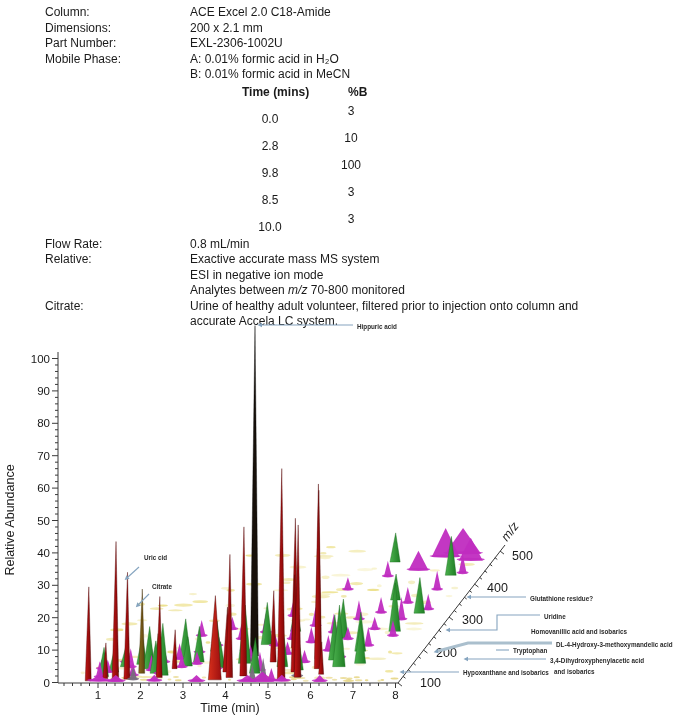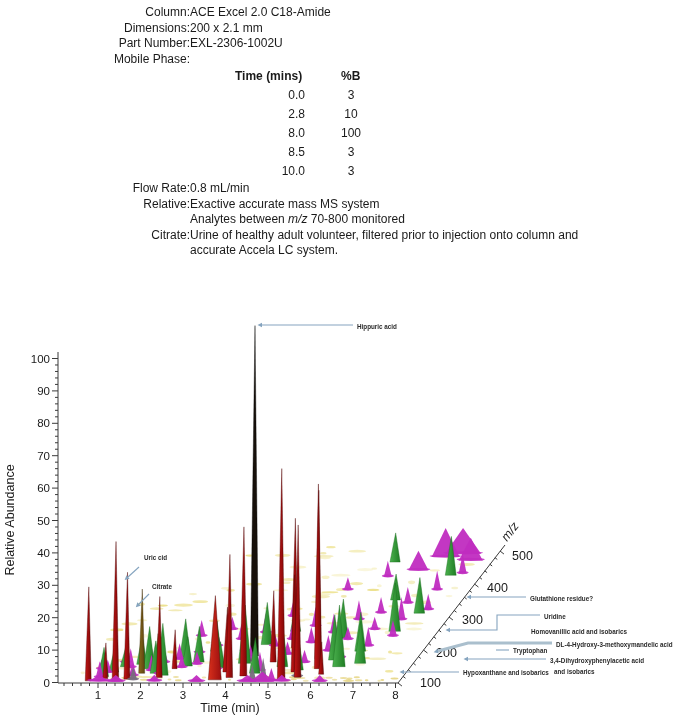--- a/index.html
+++ b/index.html
@@ -1,28 +1,28 @@
 <!DOCTYPE html>
 <html><head>
 <meta charset="utf-8">
 <style>
   html,body{margin:0;padding:0;background:#fff;}
   body{width:686px;height:725px;position:relative;overflow:hidden;
        font-family:"Liberation Sans","DejaVu Sans",sans-serif;color:#1a1a1a;}
   .info{position:absolute;left:0;top:5px;width:686px;font-size:12px;line-height:15.5px;}
   .irow{display:flex;}
-  .lbl{width:190px;padding-left:45px;box-sizing:border-box;flex:0 0 auto;text-align:right;}
+  .lbl{width:190px;padding-left:45px;box-sizing:border-box;flex:0 0 auto;}
   .val div{white-space:pre;}
   .val i{font-style:italic;}
   .gtable{margin-left:235px;line-height:19px;}
   .gth{display:flex;font-weight:bold;}
-  .gth .h1{width:74px;}
+  .gth .h1{width:74px;margin-left:7px;}
   .gth .h2{margin-left:32px;}
   .gtr{display:flex;}
-  .gc1{width:70px;text-align:right;}
+  .gc1{width:70px;text-align:center;margin-top:8px;}
   .gc2{width:56px;margin-left:18px;text-align:center;}
   .chart{position:absolute;left:0;top:300px;width:686px;height:425px;}
   svg{display:block;}
   .axis{stroke:#3a3a3a;stroke-width:1;fill:none;}
   .ticktxt{font-size:11.5px;fill:#1a1a1a;}
   .axtitle{font-size:12.5px;fill:#1a1a1a;}
   .mztick{font-size:12.5px;fill:#1a1a1a;}
   .ann{font-size:6.3px;font-weight:600;fill:#2a2a2a;}
   .annline{stroke:#85a4bf;stroke-width:1.1;fill:none;}
   .annthick{stroke:#aabfcd;stroke-width:3;fill:none;}
@@ -45,36 +45,40 @@
       </div>
     </div>
     <div class="irow">
       <div class="lbl">Part Number:</div>
       <div class="val">
         <div><span>EXL-2306-1002U</span></div>
       </div>
     </div>
     <div class="irow">
       <div class="lbl">Mobile Phase:</div>
+      <div class="val">
+        <div><span>A: 0.01% formic acid in H₂O</span></div>
+        <div><span>B: 0.01% formic acid in MeCN</span></div>
+      </div>
     </div>
     <div class="gtable">
       <div class="gth">
         <span class="h1">Time (mins)</span>
         <span class="h2">%B</span>
       </div>
       <div class="gtr">
         <span class="gc1">0.0</span>
         <span class="gc2">3</span>
       </div>
       <div class="gtr">
         <span class="gc1">2.8</span>
         <span class="gc2">10</span>
       </div>
       <div class="gtr">
-        <span class="gc1">8.0</span>
+        <span class="gc1">9.8</span>
         <span class="gc2">100</span>
       </div>
       <div class="gtr">
         <span class="gc1">8.5</span>
         <span class="gc2">3</span>
       </div>
       <div class="gtr">
         <span class="gc1">10.0</span>
         <span class="gc2">3</span>
       </div>
@@ -82,20 +86,21 @@
     <div class="irow">
       <div class="lbl">Flow Rate:</div>
       <div class="val">
         <div><span>0.8 mL/min</span></div>
       </div>
     </div>
     <div class="irow">
       <div class="lbl">Relative:</div>
       <div class="val">
         <div><span>Exactive accurate mass MS system</span></div>
+        <div><span>ESI in negative ion mode</span></div>
         <div><span>Analytes between </span><i>m/z</i><span> 70-800 monitored</span></div>
       </div>
     </div>
     <div class="irow">
       <div class="lbl">Citrate:</div>
       <div class="val">
         <div><span>Urine of healthy adult volunteer, filtered prior to injection onto column and</span></div>
         <div><span>accurate Accela LC system.</span></div>
       </div>
     </div>

